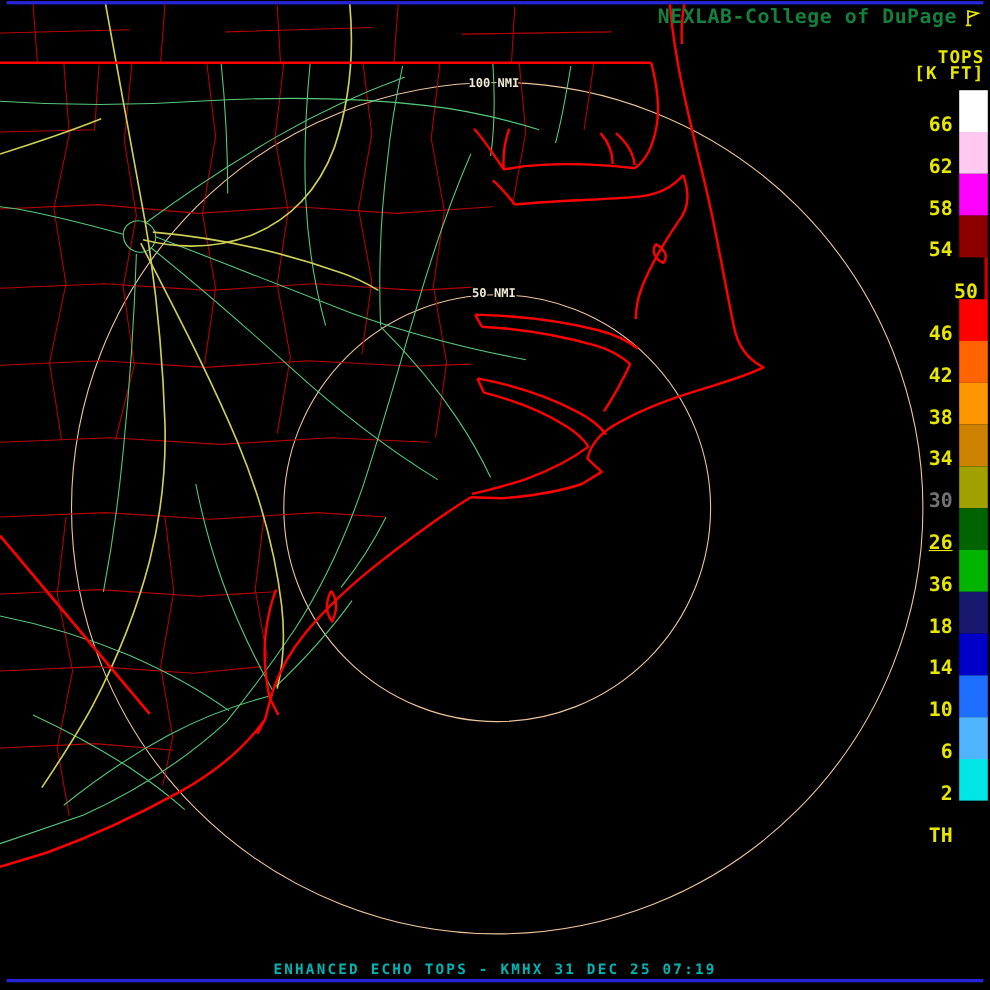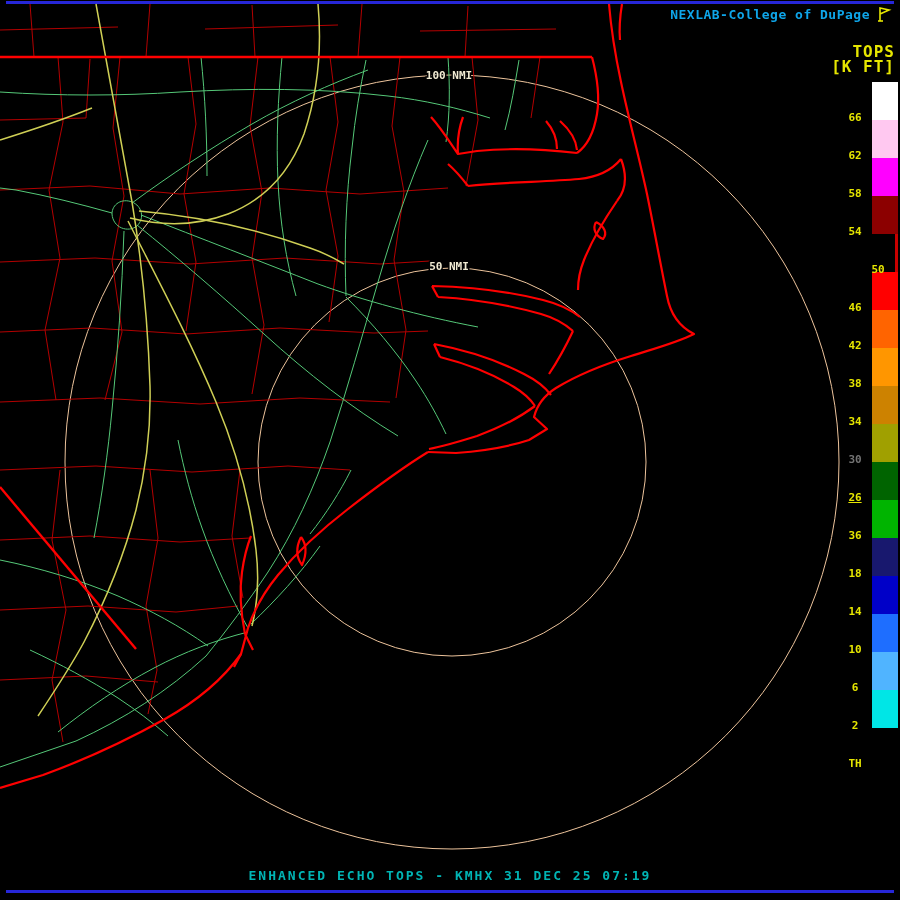--- a/index.html
+++ b/index.html
@@ -10,37 +10,37 @@
   }
   .screen { position:relative; width:900px; height:900px; background:#000; }
 
   .frame-line { position:absolute; left:6px; right:6px; height:3px; background:#2626d8; }
   .frame-line.top { top:1px; }
   .frame-line.bottom { bottom:7px; }
 
   svg.map { position:absolute; left:0; top:0; width:900px; height:900px; }
 
   .title-bar { position:absolute; top:5px; right:6px; display:flex; align-items:center; gap:6px; }
-  .title-text { color:#0ea5e9; font-size:13px; font-weight:bold; letter-spacing:0.5px; white-space:nowrap; }
+  .title-text { color:#15803d; font-size:18px; font-weight:bold; letter-spacing:0.5px; white-space:nowrap; }
 
   .legend { position:absolute; top:44px; right:2px; width:78px; }
   .legend-title, .legend-units {
     color:#e6e600; font-size:16px; font-weight:bold; text-align:right;
     padding-right:3px; line-height:15px; letter-spacing:1px;
   }
   .legend-rows { margin-top:8px; }
   .legend-row { display:flex; justify-content:flex-end; align-items:flex-end; height:38px; }
   .legend-label {
-    color:#e6e600; font-size:11px; font-weight:bold; margin-right:6px;
-    transform:translateY(4px); min-width:22px; text-align:center;
+    color:#e6e600; font-size:18px; font-weight:bold; margin-right:6px;
+    transform:translateY(4px); min-width:22px; text-align:right;
   }
   .legend-swatch { width:26px; height:38px; display:block; }
 
   .status-text {
-    position:absolute; bottom:17px; left:50%; transform:translateX(-50%);
+    position:absolute; bottom:11px; left:50%; transform:translateX(-50%);
     color:#00b4b4; font-size:13px; font-weight:bold; letter-spacing:2px; white-space:nowrap;
   }
 
   .ring-label {
     font-size:11px; font-weight:bold; fill:#f0ead2;
     paint-order:stroke; stroke:#000; stroke-width:3px; text-anchor:middle;
   }
 </style>
 </head>
 <body>

